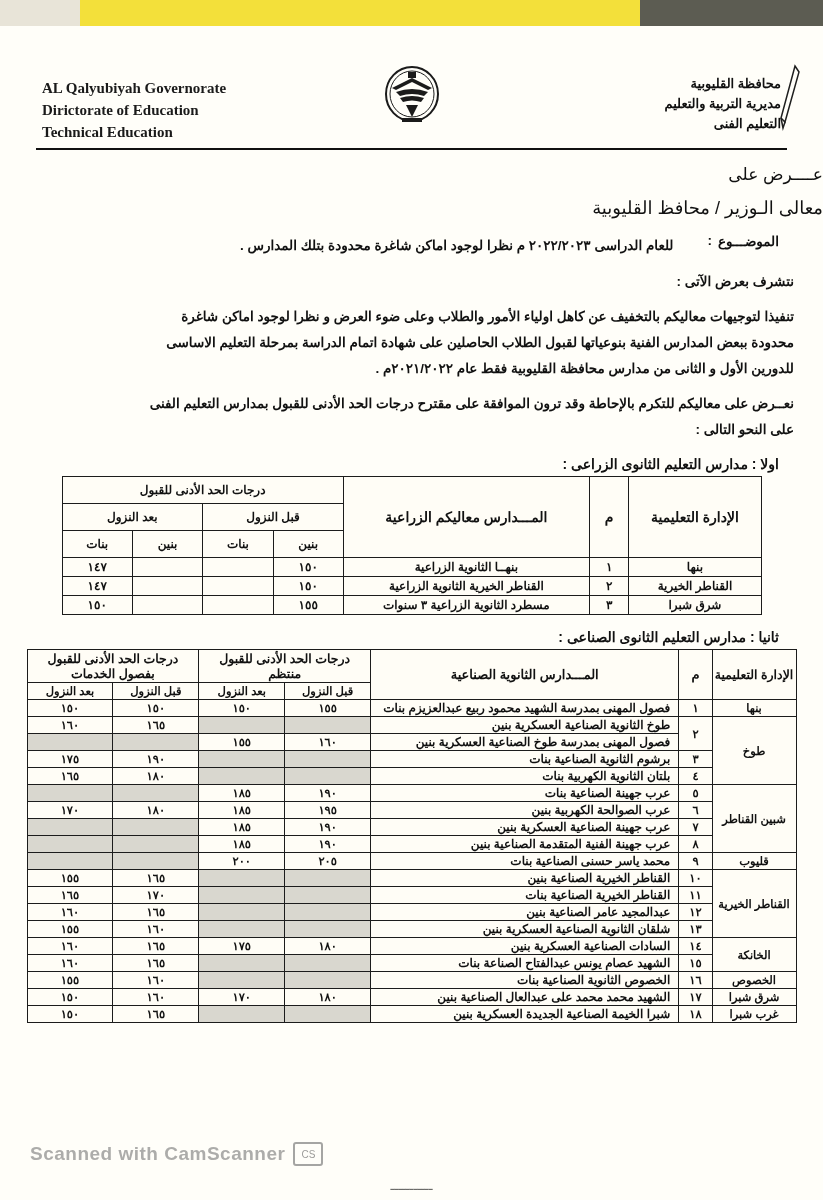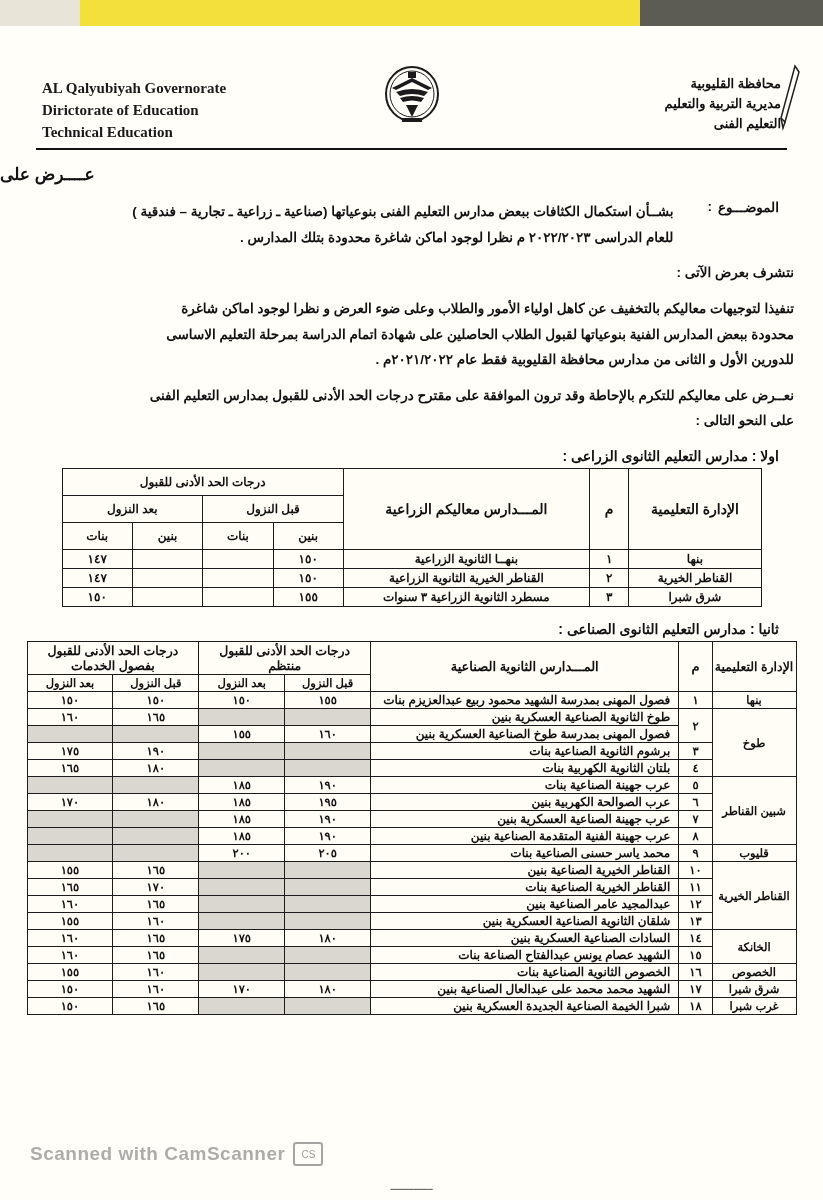--- a/index.html
+++ b/index.html
@@ -57,21 +57,21 @@
   }
   .logo svg{display:block;}
   .rule{
     position:absolute;left:36px;right:36px;top:122px;height:2px;background:#111;
   }
   
   .body{
     position:absolute;top:132px;left:0;width:823px;
   }
   .center-line{
-    text-align:left;font-weight:bold;
+    text-align:right;font-weight:normal;
   }
   .t-ard{font-size:17px;letter-spacing:2px;margin-top:6px;}
   .t-minister{font-size:18px;margin-top:12px;}
   .para{
     margin:0 29px;font-size:13.5px;line-height:1.9;font-weight:bold;text-align:right;
   }
   .subject-row{
     display:flex;justify-content:flex-start;margin:14px 44px 0 44px;font-size:13.5px;font-weight:bold;
   }
   .subject-label{white-space:nowrap;}
@@ -169,26 +169,26 @@
         <div>محافظة القليوبية</div>
         <div>مديرية التربية والتعليم</div>
         <div>التعليم الفنى</div>
       </div>
     </div>
     <div class="rule"></div>
 
     <div class="body">
 
       <div class="center-line t-ard">عــــرض على</div>
+      <div class="center-line t-minister">معالى الـوزير / محافظ القليوبية</div>
 
       <div class="subject-row">
         <span class="subject-label">الموضـــوع</span>
         <span class="subject-colon">:</span>
         <span class="subject-text">
-          <span class="indent">بشــأن استكمال الكثافات ببعض مدارس التعليم الفنى بنوعياتها (صناعية ـ زراعية ـ تجارية – فندقية )</span>
           <span class="indent">للعام الدراسى ٢٠٢٢/٢٠٢٣ م نظرا لوجود اماكن شاغرة محدودة بتلك المدارس .</span>
         </span>
       </div>
 
       <div class="para p-gap">نتشرف بعرض الآتى    :</div>
 
       <div class="para p-gap">تنفيذا لتوجيهات معاليكم بالتخفيف عن كاهل اولياء الأمور والطلاب وعلى ضوء العرض و نظرا  لوجود اماكن شاغرة</div>
       <div class="para">محدودة ببعض المدارس الفنية بنوعياتها  لقبول الطلاب  الحاصلين على شهادة اتمام الدراسة بمرحلة التعليم الاساسى</div>
       <div class="para">للدورين الأول و الثانى  من مدارس محافظة القليوبية فقط عام ٢٠٢١/٢٠٢٢م .</div>
 

